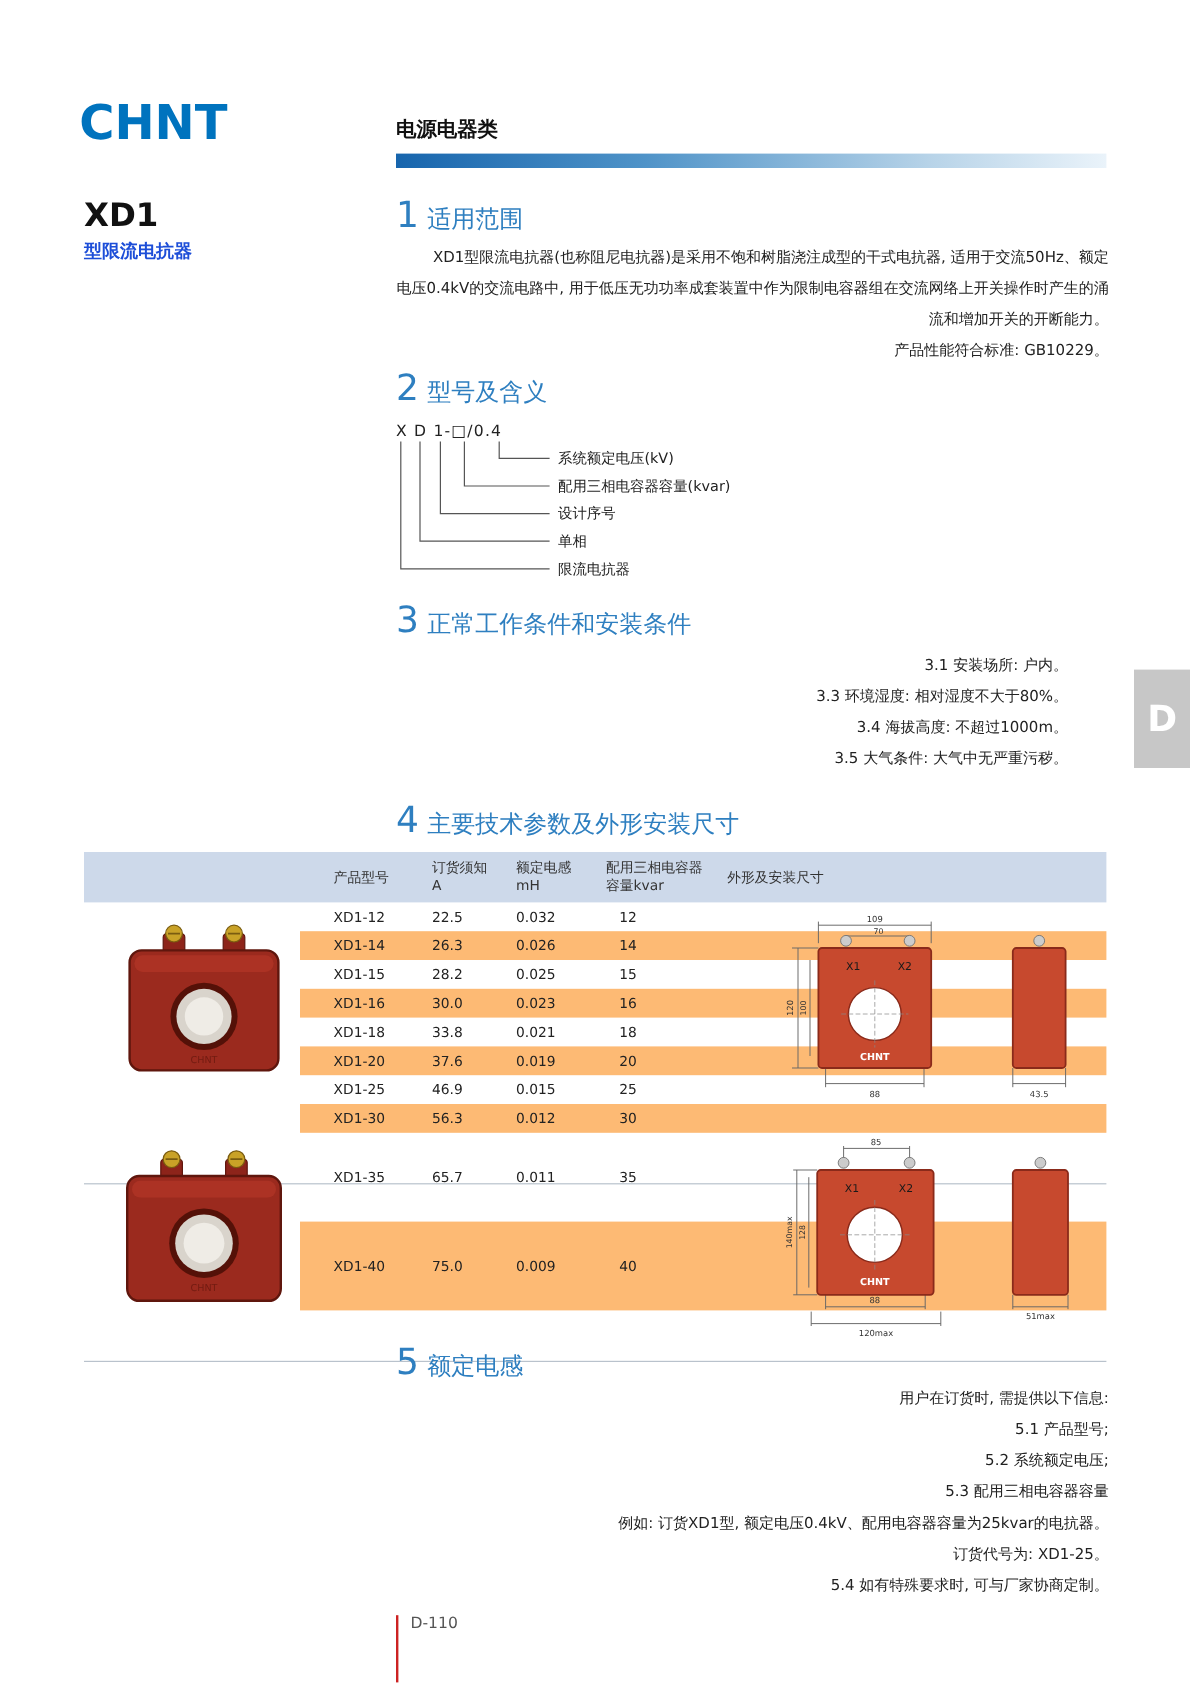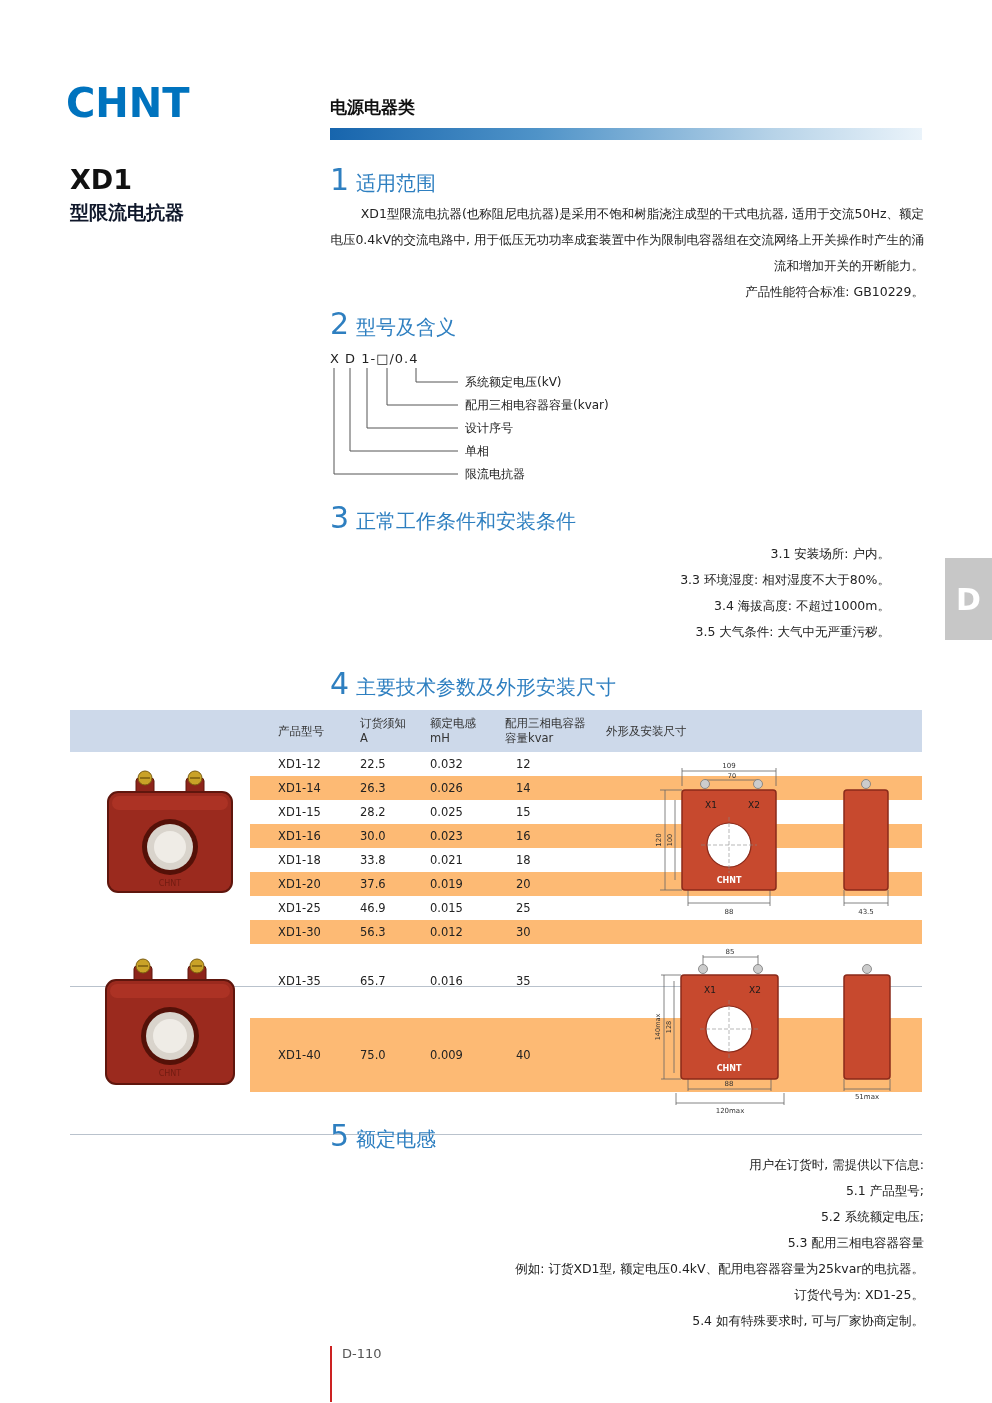--- a/index.html
+++ b/index.html
@@ -9,21 +9,21 @@
   .abs { position:absolute; }
 
   
   .logo { left:66px; top:80px; font-size:40px; font-weight:800; color:#0073be; letter-spacing:0px; }
   .category { left:330px; top:96px; font-size:17px; font-weight:bold; color:#111; }
   .grad-bar { left:330px; top:128px; width:592px; height:12px;
               background:linear-gradient(to right,#1765ad 0%,#4f93c8 35%,#b7d3e8 75%,#eaf3fa 100%); }
 
   
   .model-big { left:70px; top:164px; font-size:27px; font-weight:800; color:#111; }
-  .model-sub { left:70px; top:200px; font-size:19px; font-weight:bold; color:#0f172a;text-align:right; }
+  .model-sub { left:70px; top:200px; font-size:15px; font-weight:bold; color:#1d4ed8;text-align:right; }
 
   
   .sec-head { color:#2e7fc0; white-space:nowrap; }
   .sec-num { font-size:30px; font-weight:500; margin-right:7px; }
   .sec-title { font-size:20px; }
 
   
   .flow { font-size:12.5px; line-height:26px; color:#222;text-align:right; }
   .indent2 { text-indent:2em; }
   .indent1 { text-indent:1em; }
@@ -184,21 +184,21 @@
         <span class="cell c-cur">56.3</span>
         <span class="cell c-ind">0.012</span>
         <span class="cell c-cap">30</span>
       </div>
 
       <div class="hline" style="top:234px;"></div>
 
       <div class="trow2">
         <span class="cell c-model">XD1-35</span>
         <span class="cell c-cur">65.7</span>
-        <span class="cell c-ind">0.016</span>
+        <span class="cell c-ind">0.011</span>
         <span class="cell c-cap">35</span>
       </div>
       <div class="trow2 alt">
         <span class="cell c-model">XD1-40</span>
         <span class="cell c-cur">75.0</span>
         <span class="cell c-ind">0.009</span>
         <span class="cell c-cap">40</span>
       </div>
       <div class="hline" style="top:382px;"></div>
     </div>

